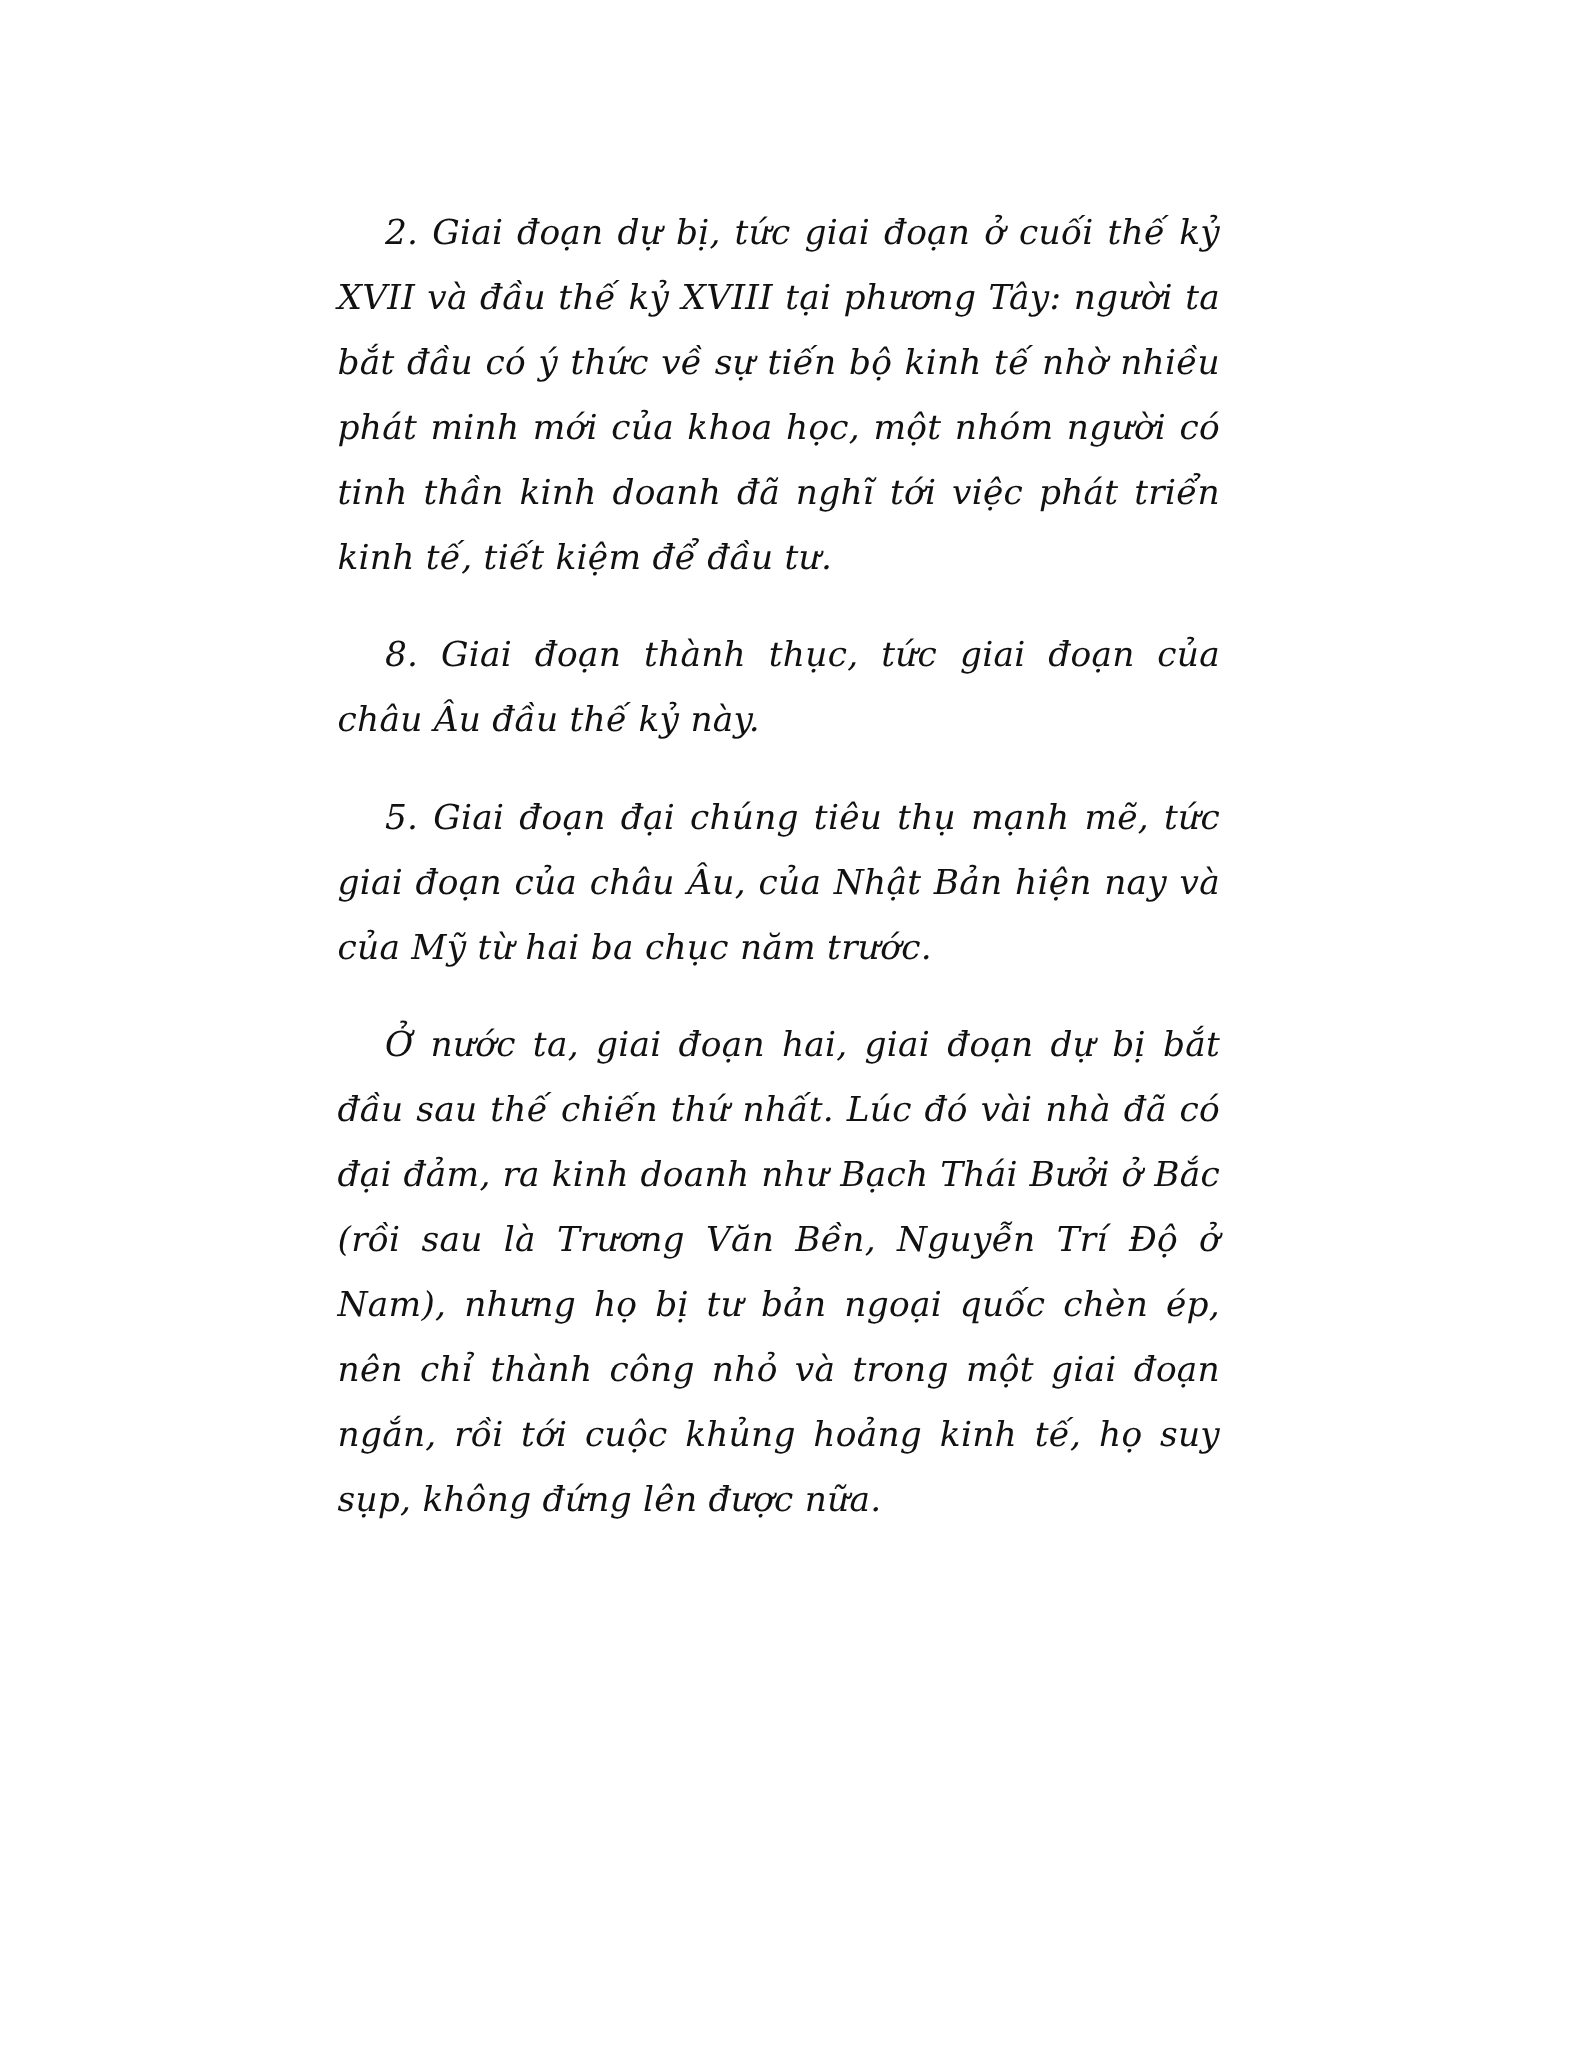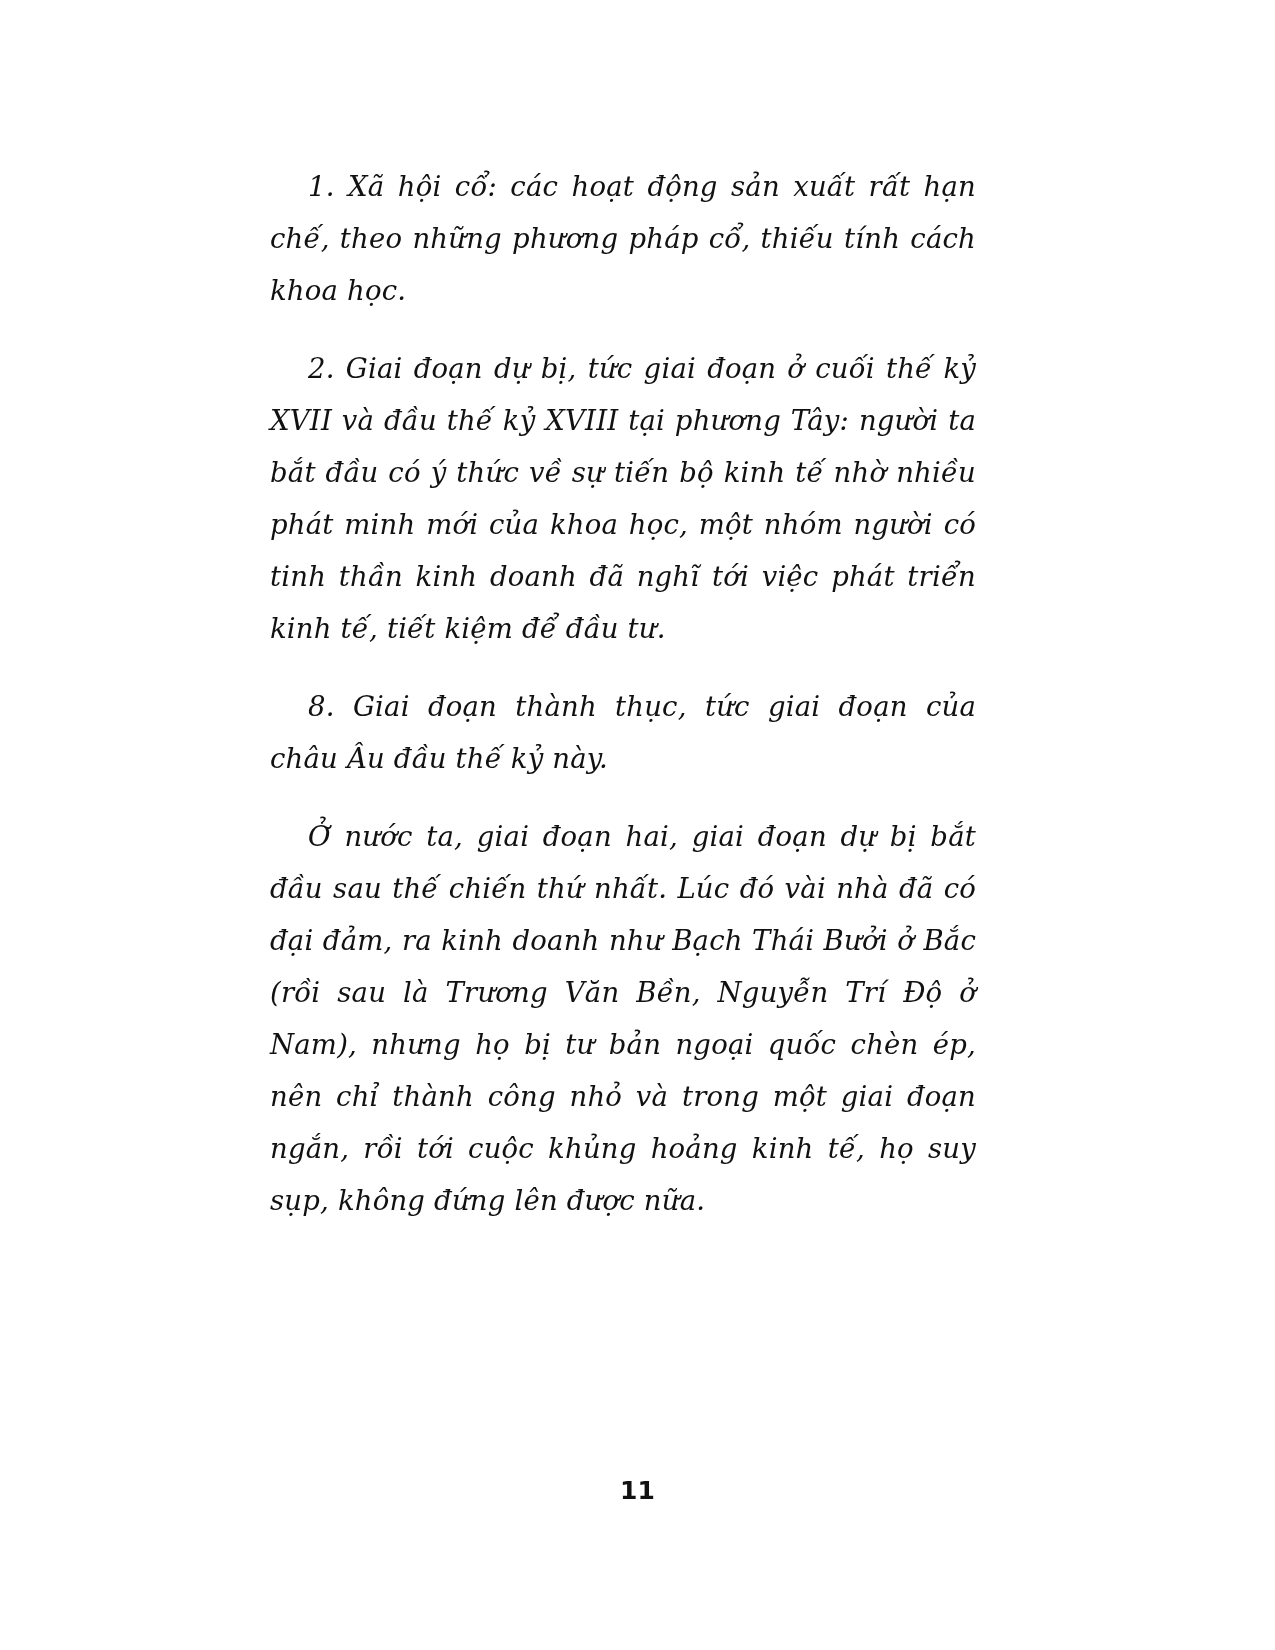--- a/index.html
+++ b/index.html
@@ -43,19 +43,18 @@
     font-weight: bold;
     color: #111111;
     font-family: "DejaVu Sans", "Liberation Sans", sans-serif;
   }
 </style>
 </head>
 <body>
 
 <div class="page">
   <div class="content">
-    <p>1. Xã hội cổ: các hoạt động sản xuất rất hạn chế, theo những phương pháp cổ, thiếu tính cách khoa học.</p>
     <p>2. Giai đoạn dự bị, tức giai đoạn ở cuối thế kỷ XVII và đầu thế kỷ XVIII tại phương Tây: người ta bắt đầu có ý thức về sự tiến bộ kinh tế nhờ nhiều phát minh mới của khoa học, một nhóm người có tinh thần kinh doanh đã nghĩ tới việc phát triển kinh tế, tiết kiệm để đầu tư.</p>
     <p>8. Giai đoạn thành thục, tức giai đoạn của châu Âu đầu thế kỷ này.</p>
+    <p>5. Giai đoạn đại chúng tiêu thụ mạnh mẽ, tức giai đoạn của châu Âu, của Nhật Bản hiện nay và của Mỹ từ hai ba chục năm trước.</p>
     <p>Ở nước ta, giai đoạn hai, giai đoạn dự bị bắt đầu sau thế chiến thứ nhất. Lúc đó vài nhà đã có đại đảm, ra kinh doanh như Bạch Thái Bưởi ở Bắc (rồi sau là Trương Văn Bền, Nguyễn Trí Độ ở Nam), nhưng họ bị tư bản ngoại quốc chèn ép, nên chỉ thành công nhỏ và trong một giai đoạn ngắn, rồi tới cuộc khủng hoảng kinh tế, họ suy sụp, không đứng lên được nữa.</p>
   </div>
-  <div class="page-number">11</div>
 </div>
 
 </body></html>

